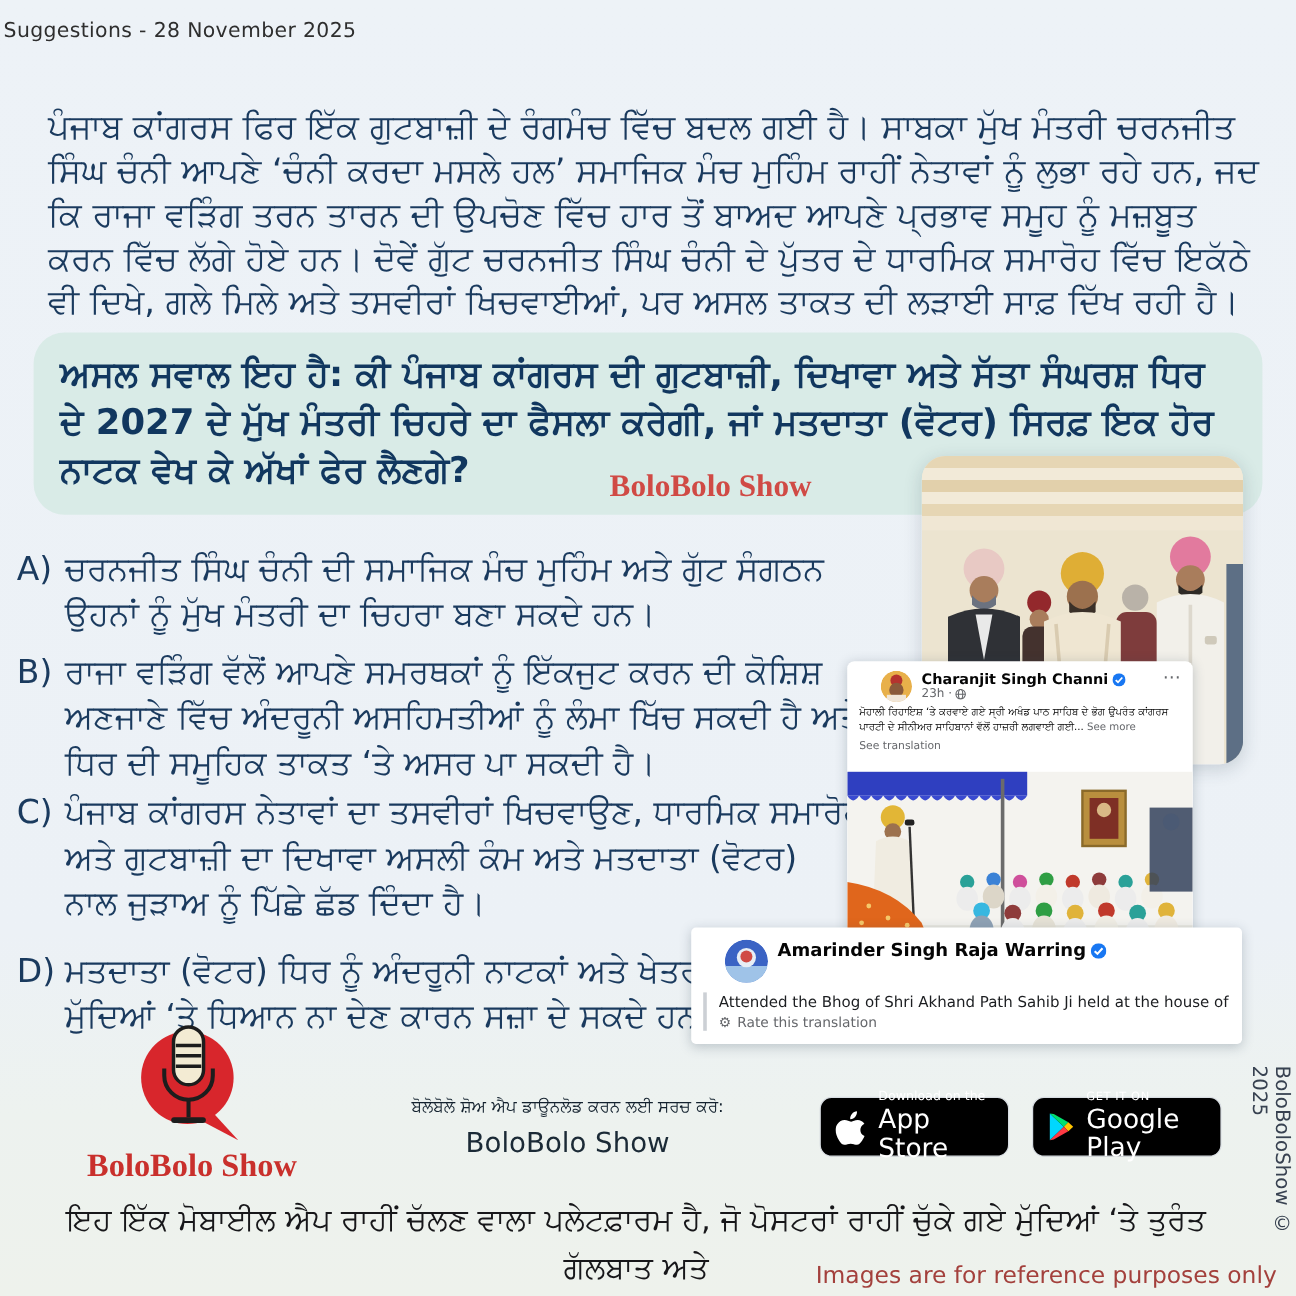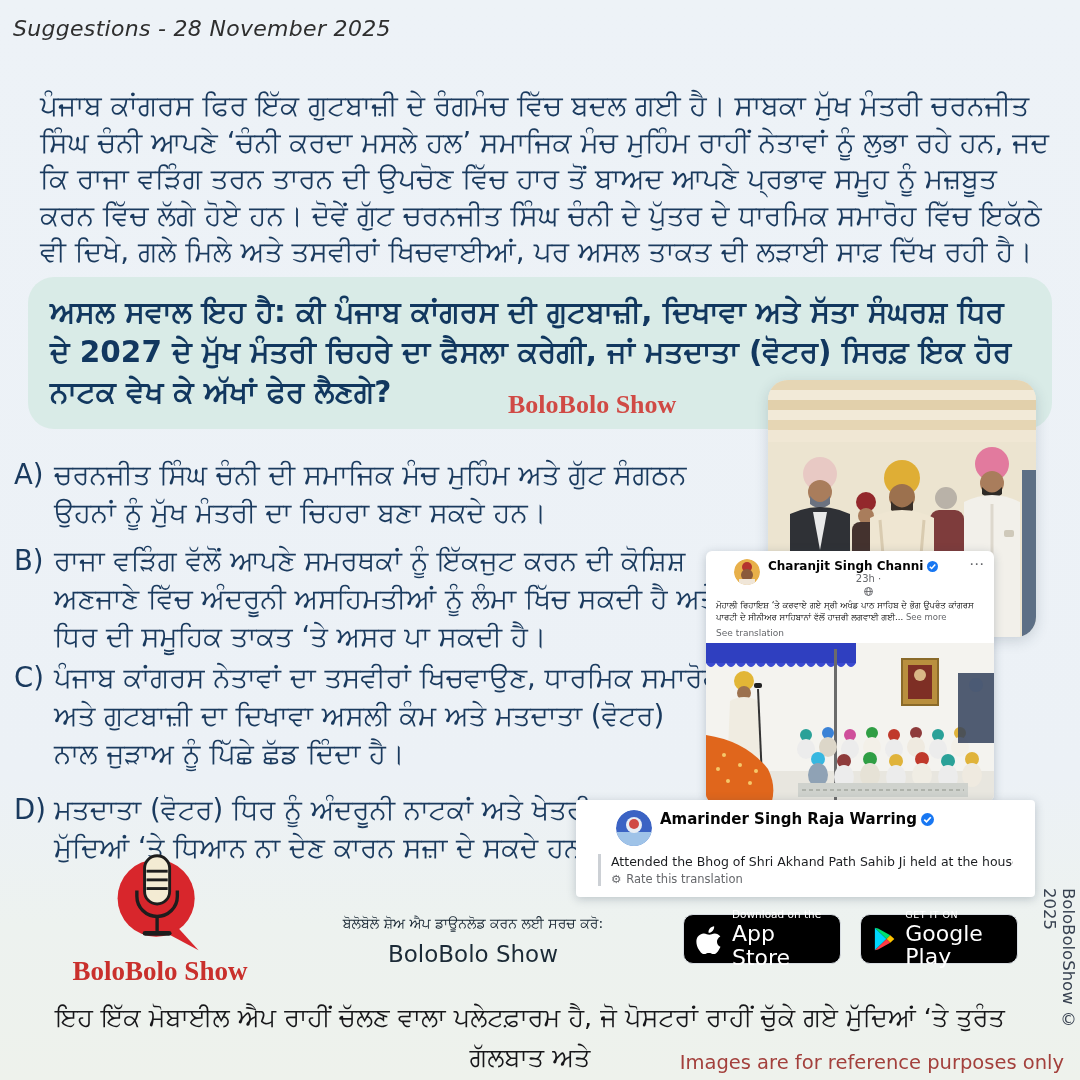--- a/index.html
+++ b/index.html
@@ -1,41 +1,41 @@
 <!DOCTYPE html>
 <html><head>
 <meta charset="utf-8">
 <style>
   html,body{margin:0;padding:0;}
   body{font-family:"DejaVu Sans","Liberation Sans",sans-serif;}
   .canvas{position:relative;width:1080px;height:1080px;overflow:hidden;
     background:linear-gradient(180deg,#edf2f7 0%,#ecf1f6 72%,#edf2ef 86%,#eef2ec 100%);}
-  .page-title{position:absolute;left:13px;top:16px;font-size:22px;color:#2e2e2e;letter-spacing:.3px;font-style:italic;}
+  .page-title{position:absolute;left:3px;top:16px;font-size:17px;color:#2e2e2e;letter-spacing:.3px;}
   .intro{position:absolute;left:40px;top:88px;width:1012px;font-size:28px;line-height:36.5px;color:#1a3a5e;}
   .qbox{position:absolute;left:28px;top:277px;width:1024px;height:152px;background:#d9ebe7;border-radius:26px;
     box-sizing:border-box;padding:15px 22px;}
   .qbox .qtext{font-size:29.5px;font-weight:bold;line-height:40px;color:#11375f;}
   .watermark{position:absolute;left:508px;top:390px;font-family:"Liberation Serif",serif;font-weight:bold;
     font-size:26px;color:#d04a45;}
   .option{position:absolute;left:14px;display:flex;color:#1a3a5e;font-size:27.5px;line-height:38px;}
   .opt-label{width:40px;flex:0 0 auto;}
   .opt-text{white-space:pre-line;}
   .photo-card{position:absolute;left:768px;top:380px;width:268px;height:257px;border-radius:20px;overflow:hidden;
     box-shadow:0 4px 14px rgba(40,60,80,.18);}
   .fb-card{position:absolute;background:#fff;box-shadow:0 2px 10px rgba(40,60,80,.25);}
   .fb-channi{left:706px;top:551px;width:288px;height:250px;border-radius:6px;overflow:hidden;}
-  .fb-warring{left:576px;top:800px;width:459px;height:97px;border-radius:4px;overflow:hidden;box-sizing:border-box;padding:10px 22px;}
+  .fb-warring{left:576px;top:773px;width:459px;height:97px;border-radius:4px;overflow:hidden;box-sizing:border-box;padding:10px 10px;}
   .fb-head{display:flex;align-items:flex-start;margin-left:18px;}
   .fb-channi .fb-head{padding:8px 10px 2px 10px;}
   .avatar{border-radius:50%;flex:0 0 auto;overflow:hidden;}
   .fb-meta{margin-left:8px;flex:1 1 auto;min-width:0;}
   .fb-name{font-weight:bold;color:#050505;display:flex;align-items:center;gap:4px;}
   .fb-channi .fb-name{font-size:12px;}
   .fb-warring .fb-name{font-size:15px;}
-  .fb-time{color:#65676b;display:flex;align-items:center;gap:3px;flex-direction:column;}
+  .fb-time{color:#65676b;display:flex;align-items:center;gap:3px;}
   .fb-channi .fb-time{font-size:10px;}
   .fb-warring .fb-time{font-size:12px;margin-top:2px;}
   .fb-dots{color:#65676b;font-size:15px;line-height:10px;}
   .fb-body{padding:2px 10px 0 10px;font-size:8.5px;line-height:1.4;color:#050505;}
   .see-more{color:#65676b;}
   .see-translation{padding:4px 10px 0 10px;font-size:9px;color:#65676b;}
   .fb-photo{position:absolute;left:0;bottom:0;width:288px;height:158px;}
   .quote{margin-top:8px;border-left:3px solid #ccd0d5;padding-left:10px;}
   .quote-text{font-size:12.5px;color:#1c1e21;white-space:nowrap;overflow:hidden;}
   .rate{margin-top:3px;font-size:11.5px;color:#65676b;display:flex;align-items:center;gap:5px;}

